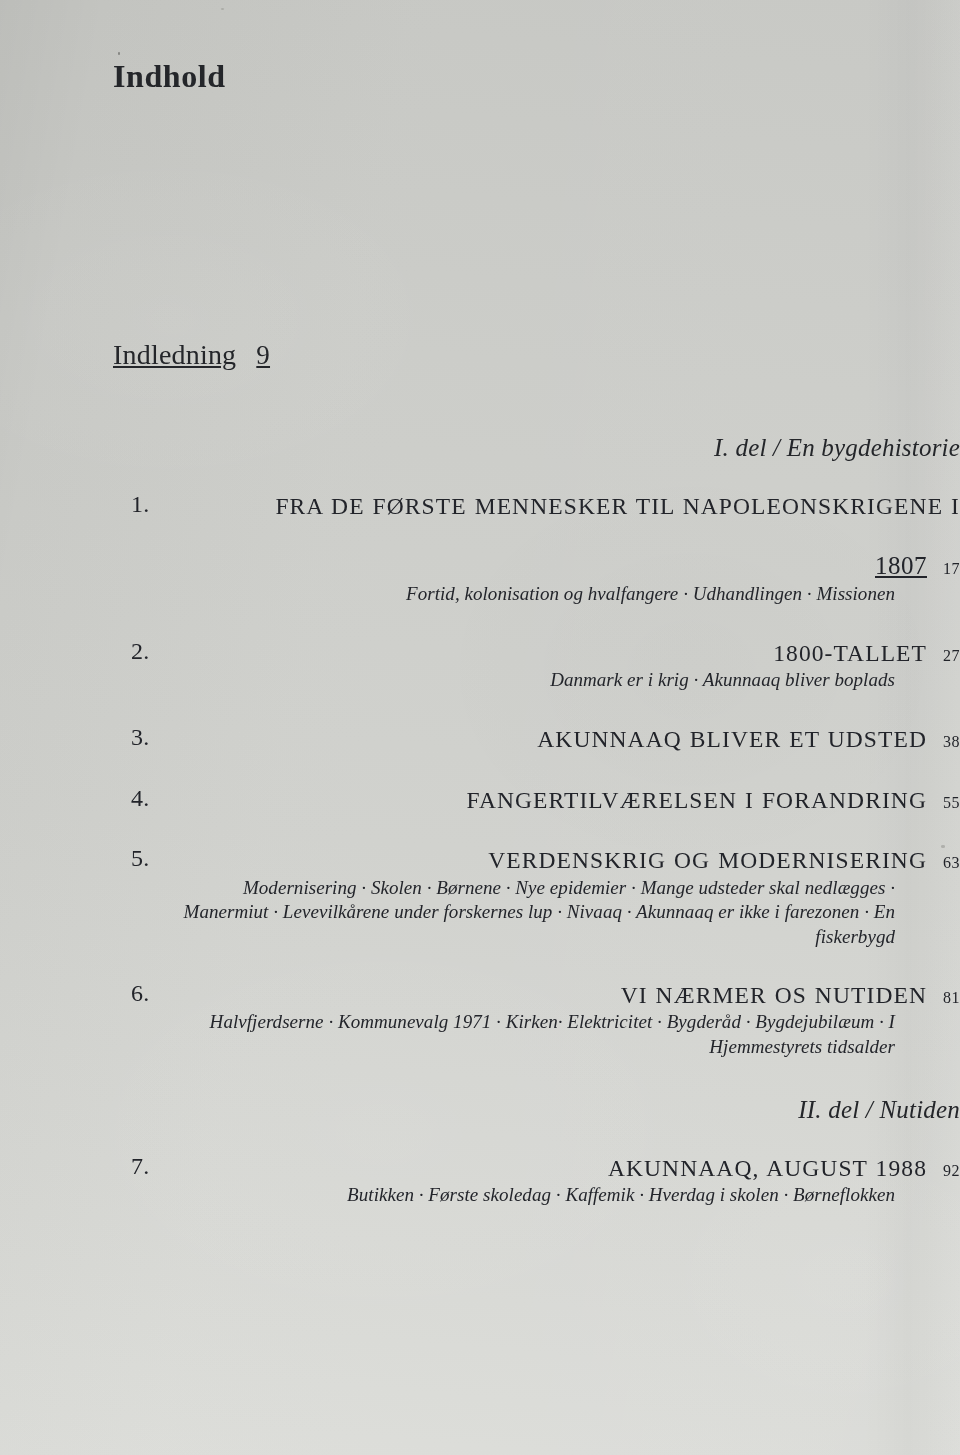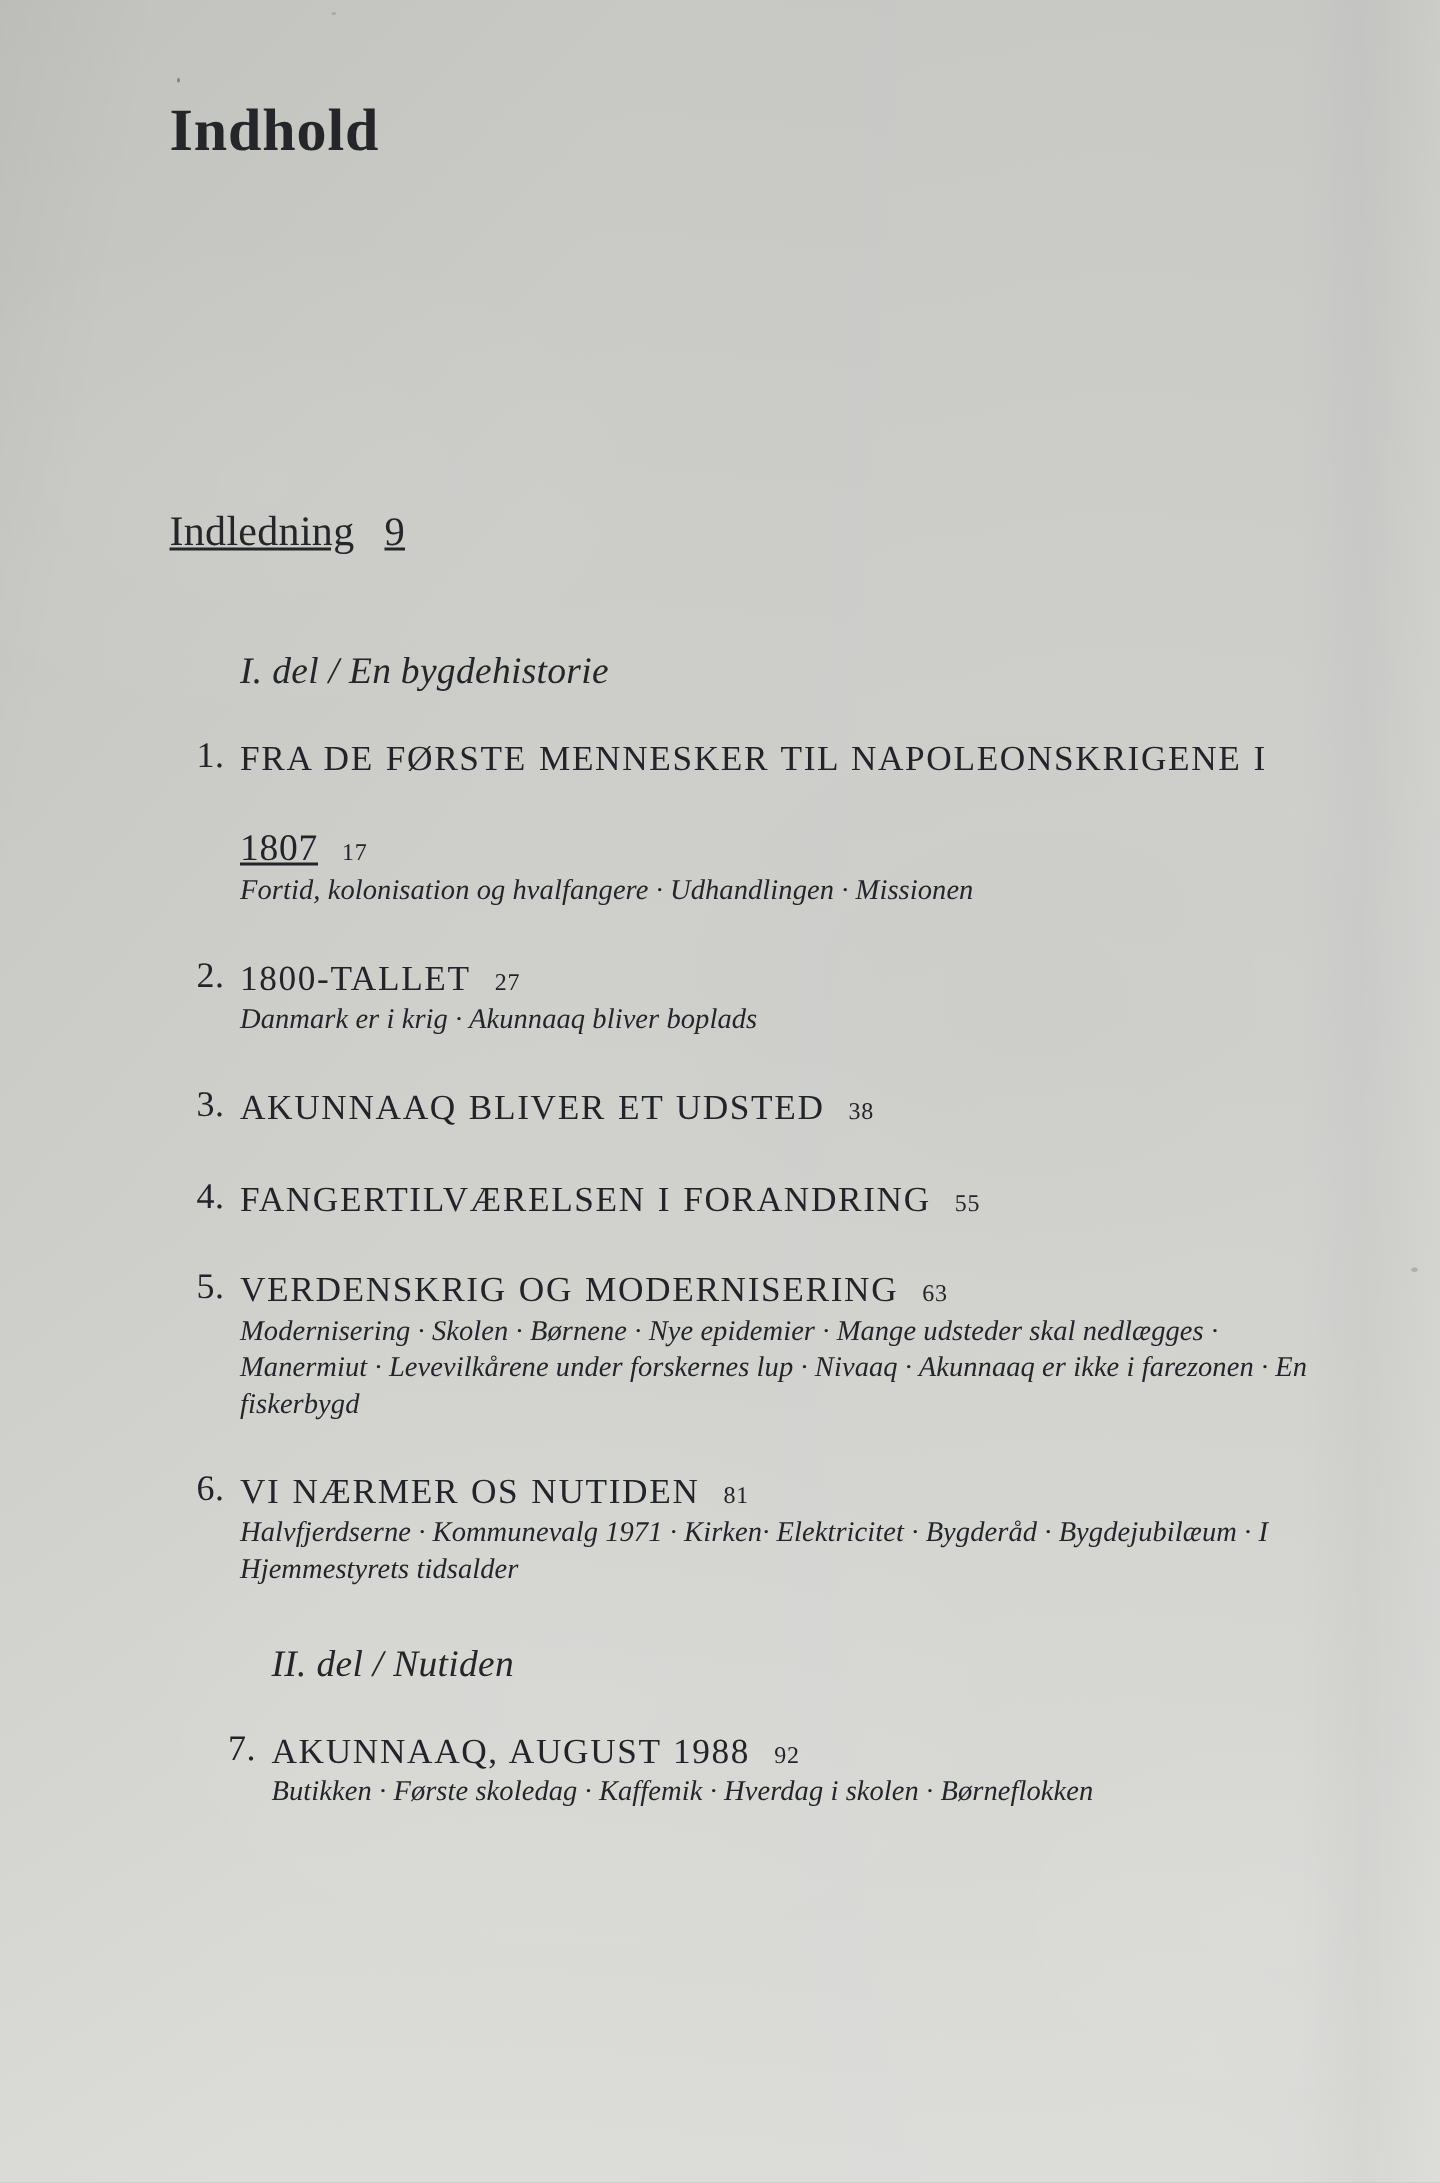--- a/index.html
+++ b/index.html
@@ -59,21 +59,21 @@
     background: rgba(60,62,58,0.45);
     border-radius: 40%;
     pointer-events: none;
   }
 
   
   .toc-title {
     position: absolute;
     left: 113px;
     top: 38px;
-    font-size: 40px;
+    font-size: 32px;
     line-height: 1.1;
     letter-spacing: 0.6px;
     color: #24262a;
   }
 
   .intro-line {
     position: absolute;
     left: 113px;
     top: 339px;
     font-size: 28px;
@@ -85,20 +85,21 @@
   .intro-line .pageno {
     margin-left: 20px;
     font-size: 27px;
   }
 
   .toc-body {
     position: absolute;
     left: 0;
     top: 398px;
     width: 960px;
+    text-align: right;
   }
 
   .part-label {
     margin-left: 160px;
     font-style: italic;
     font-size: 25px;
     line-height: 1.24;
     color: #24262a;
     letter-spacing: 0.2px;
   }
@@ -140,21 +141,21 @@
     line-height: 1.30;
     color: #23252b;
     letter-spacing: 0.05px;
     max-width: 735px;
   }
   .entry.gap-lg { margin-top: 31px; }
   .entry.gap-md { margin-top: 30px; }
   .entry.tight  { margin-top: 2px; }
 
   .part-block { margin-top: 34px; }
-  .part-block.second { margin-top: 34px; padding-left: 21px; }
+  .part-block.second { margin-top: 34px; }
 </style>
 </head>
 <body>
 
 <div class="page">
   <div class="grain"></div>
   <div class="edge-shadow"></div>
 
   <div class="speck" style="left:118px;top:52px;width:2px;height:3px;"></div>
   <div class="speck" style="left:941px;top:845px;width:4px;height:3px;opacity:.5;"></div>

